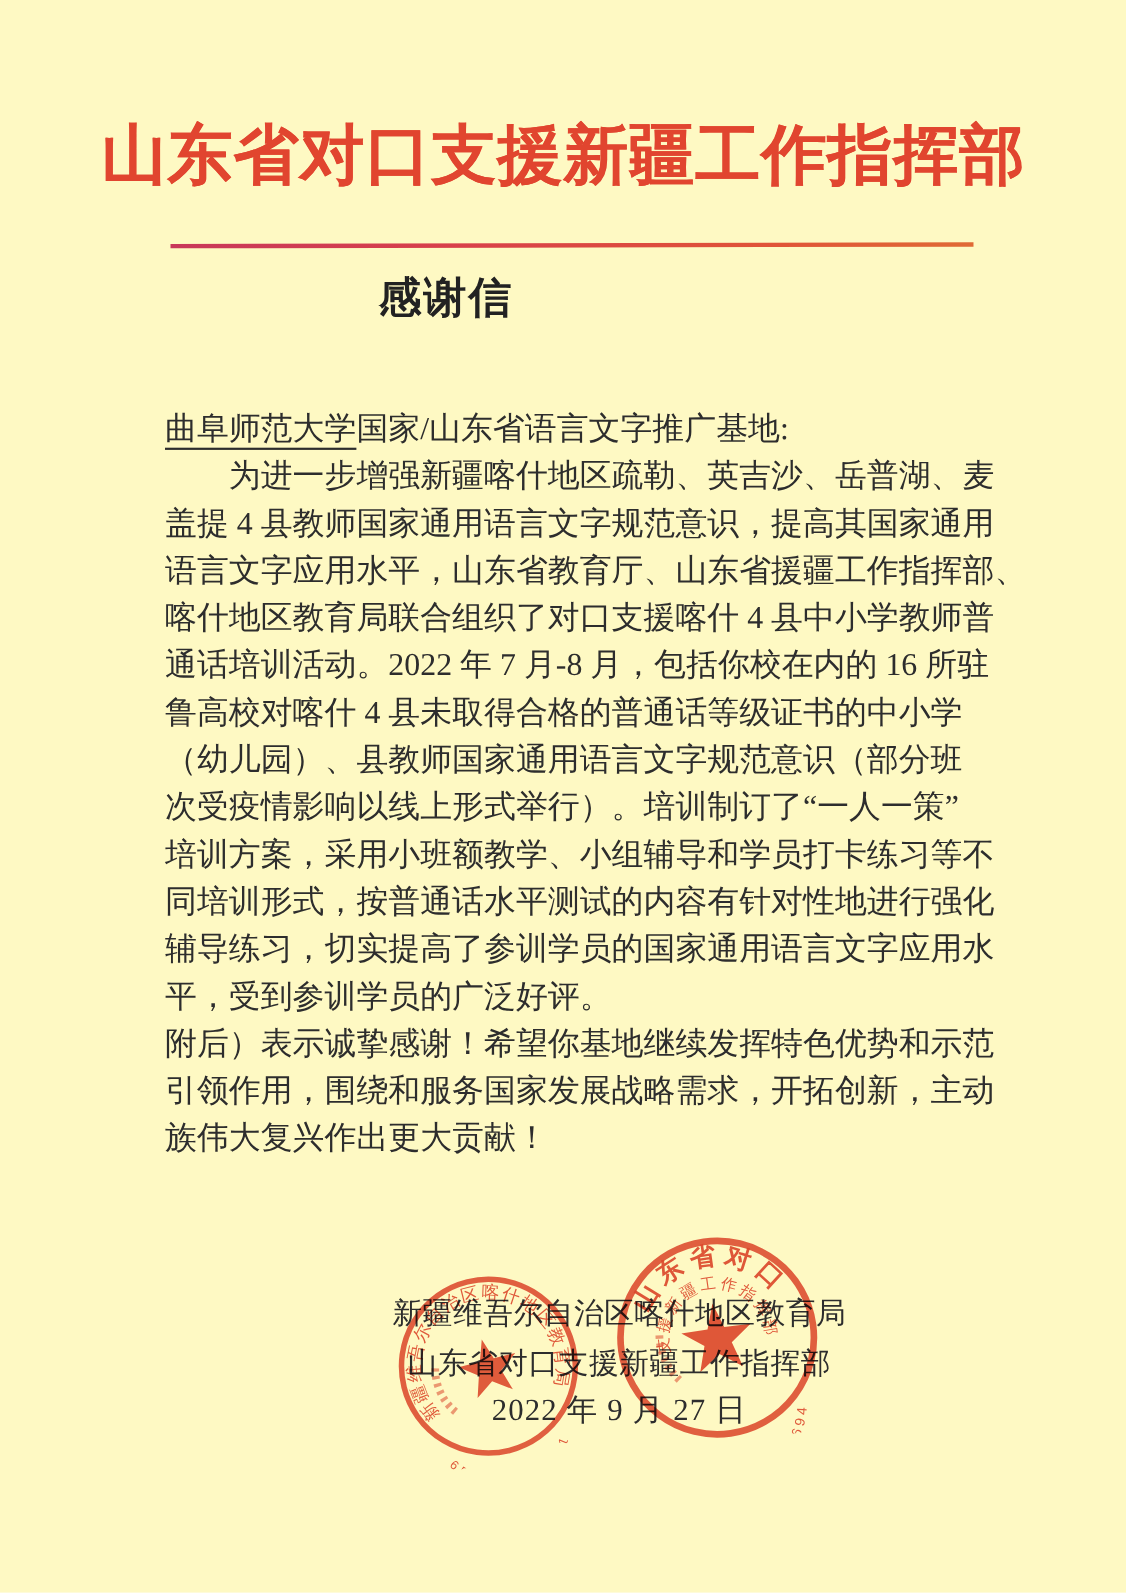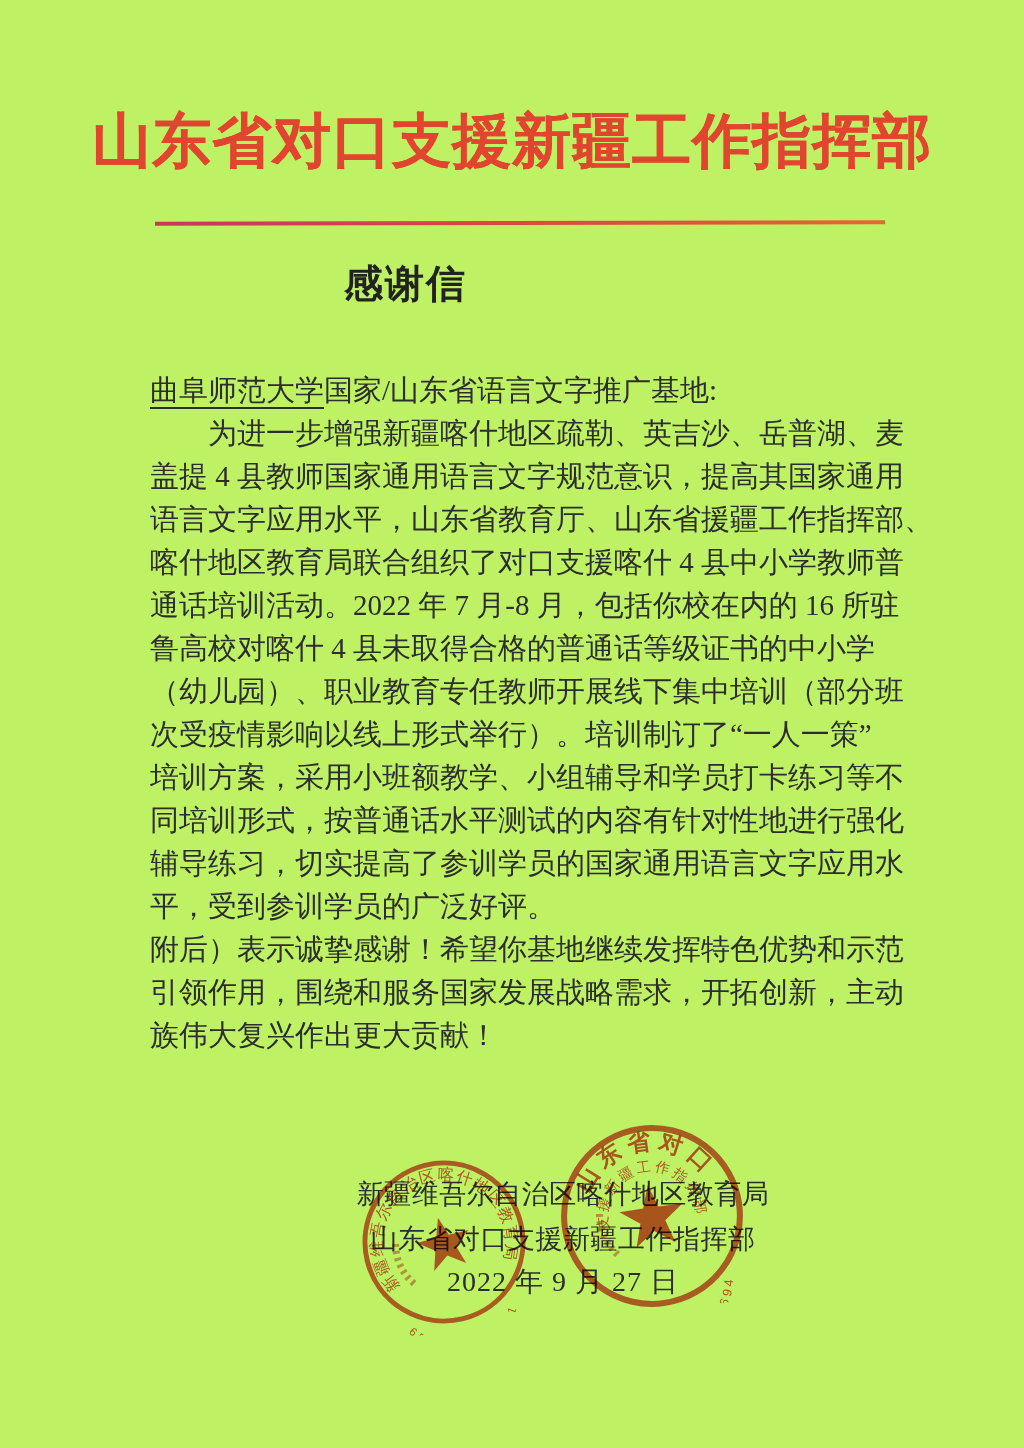--- a/index.html
+++ b/index.html
@@ -5,21 +5,21 @@
   html, body { margin: 0; padding: 0; }
   body {
     width: 1024px; height: 1448px;
     background: #ffffff;
     font-family: "Liberation Serif", serif;
     position: relative;
     overflow: hidden;
   }
   .page {
     position: absolute; inset: 0;
-    background: #bef264;
+    background: #fef9c3;
   }
   
   .letterhead {
     position: absolute; top: 108px; left: 0; width: 1024px;
     text-align: center;
     font-size: 59px; font-weight: bold;
     color: #e1452f;
     letter-spacing: 1px;
     line-height: 66px;
     text-shadow: 0.5px 0 0 #e1452f;
@@ -30,21 +30,20 @@
     transform: rotate(-0.12deg);
   }
   
   .doc-title {
     position: absolute; top: 248px; left: 0; width: 811px;
     text-align: center;
     font-size: 39px; font-weight: bold;
     color: #222222;
     letter-spacing: 2px;
     line-height: 48px;
-    margin-top: 12px;
   }
   
   .body-block {
     position: absolute; top: 369px; left: 150px; width: 745px;
     color: #2d2d2d;
     font-size: 29px;
     line-height: 43px;
   }
   .body-line { height: 43px; white-space: nowrap; }
   .body-line.indent { padding-left: 58px; }
@@ -86,21 +85,21 @@
   <div class="doc-title">感谢信</div>
 
   <div class="body-block">
     <div class="body-line"><span class="u-line">曲阜师范大学</span><span>国家/山东省语言文字推广基地:</span></div>
     <div class="body-line indent">为进一步增强新疆喀什地区疏勒、英吉沙、岳普湖、麦</div>
     <div class="body-line">盖提 4 县教师国家通用语言文字规范意识，提高其国家通用</div>
     <div class="body-line">语言文字应用水平，山东省教育厅、山东省援疆工作指挥部、</div>
     <div class="body-line">喀什地区教育局联合组织了对口支援喀什 4 县中小学教师普</div>
     <div class="body-line">通话培训活动。2022 年 7 月-8 月，包括你校在内的 16 所驻</div>
     <div class="body-line">鲁高校对喀什 4 县未取得合格的普通话等级证书的中小学</div>
-    <div class="body-line">（幼儿园）、职业教育专任教师开展线下集中培训（部分班</div>
+    <div class="body-line">（幼儿园）、县教师国家通用语言文字规范意识（部分班</div>
     <div class="body-line">次受疫情影响以线上形式举行）。培训制订了“一人一策”</div>
     <div class="body-line">培训方案，采用小班额教学、小组辅导和学员打卡练习等不</div>
     <div class="body-line">同培训形式，按普通话水平测试的内容有针对性地进行强化</div>
     <div class="body-line">辅导练习，切实提高了参训学员的国家通用语言文字应用水</div>
     <div class="body-line">平，受到参训学员的广泛好评。</div>
     <div class="body-line">附后）表示诚挚感谢！希望你基地继续发挥特色优势和示范</div>
     <div class="body-line">引领作用，围绕和服务国家发展战略需求，开拓创新，主动</div>
     <div class="body-line">族伟大复兴作出更大贡献！</div>
   </div>
 

